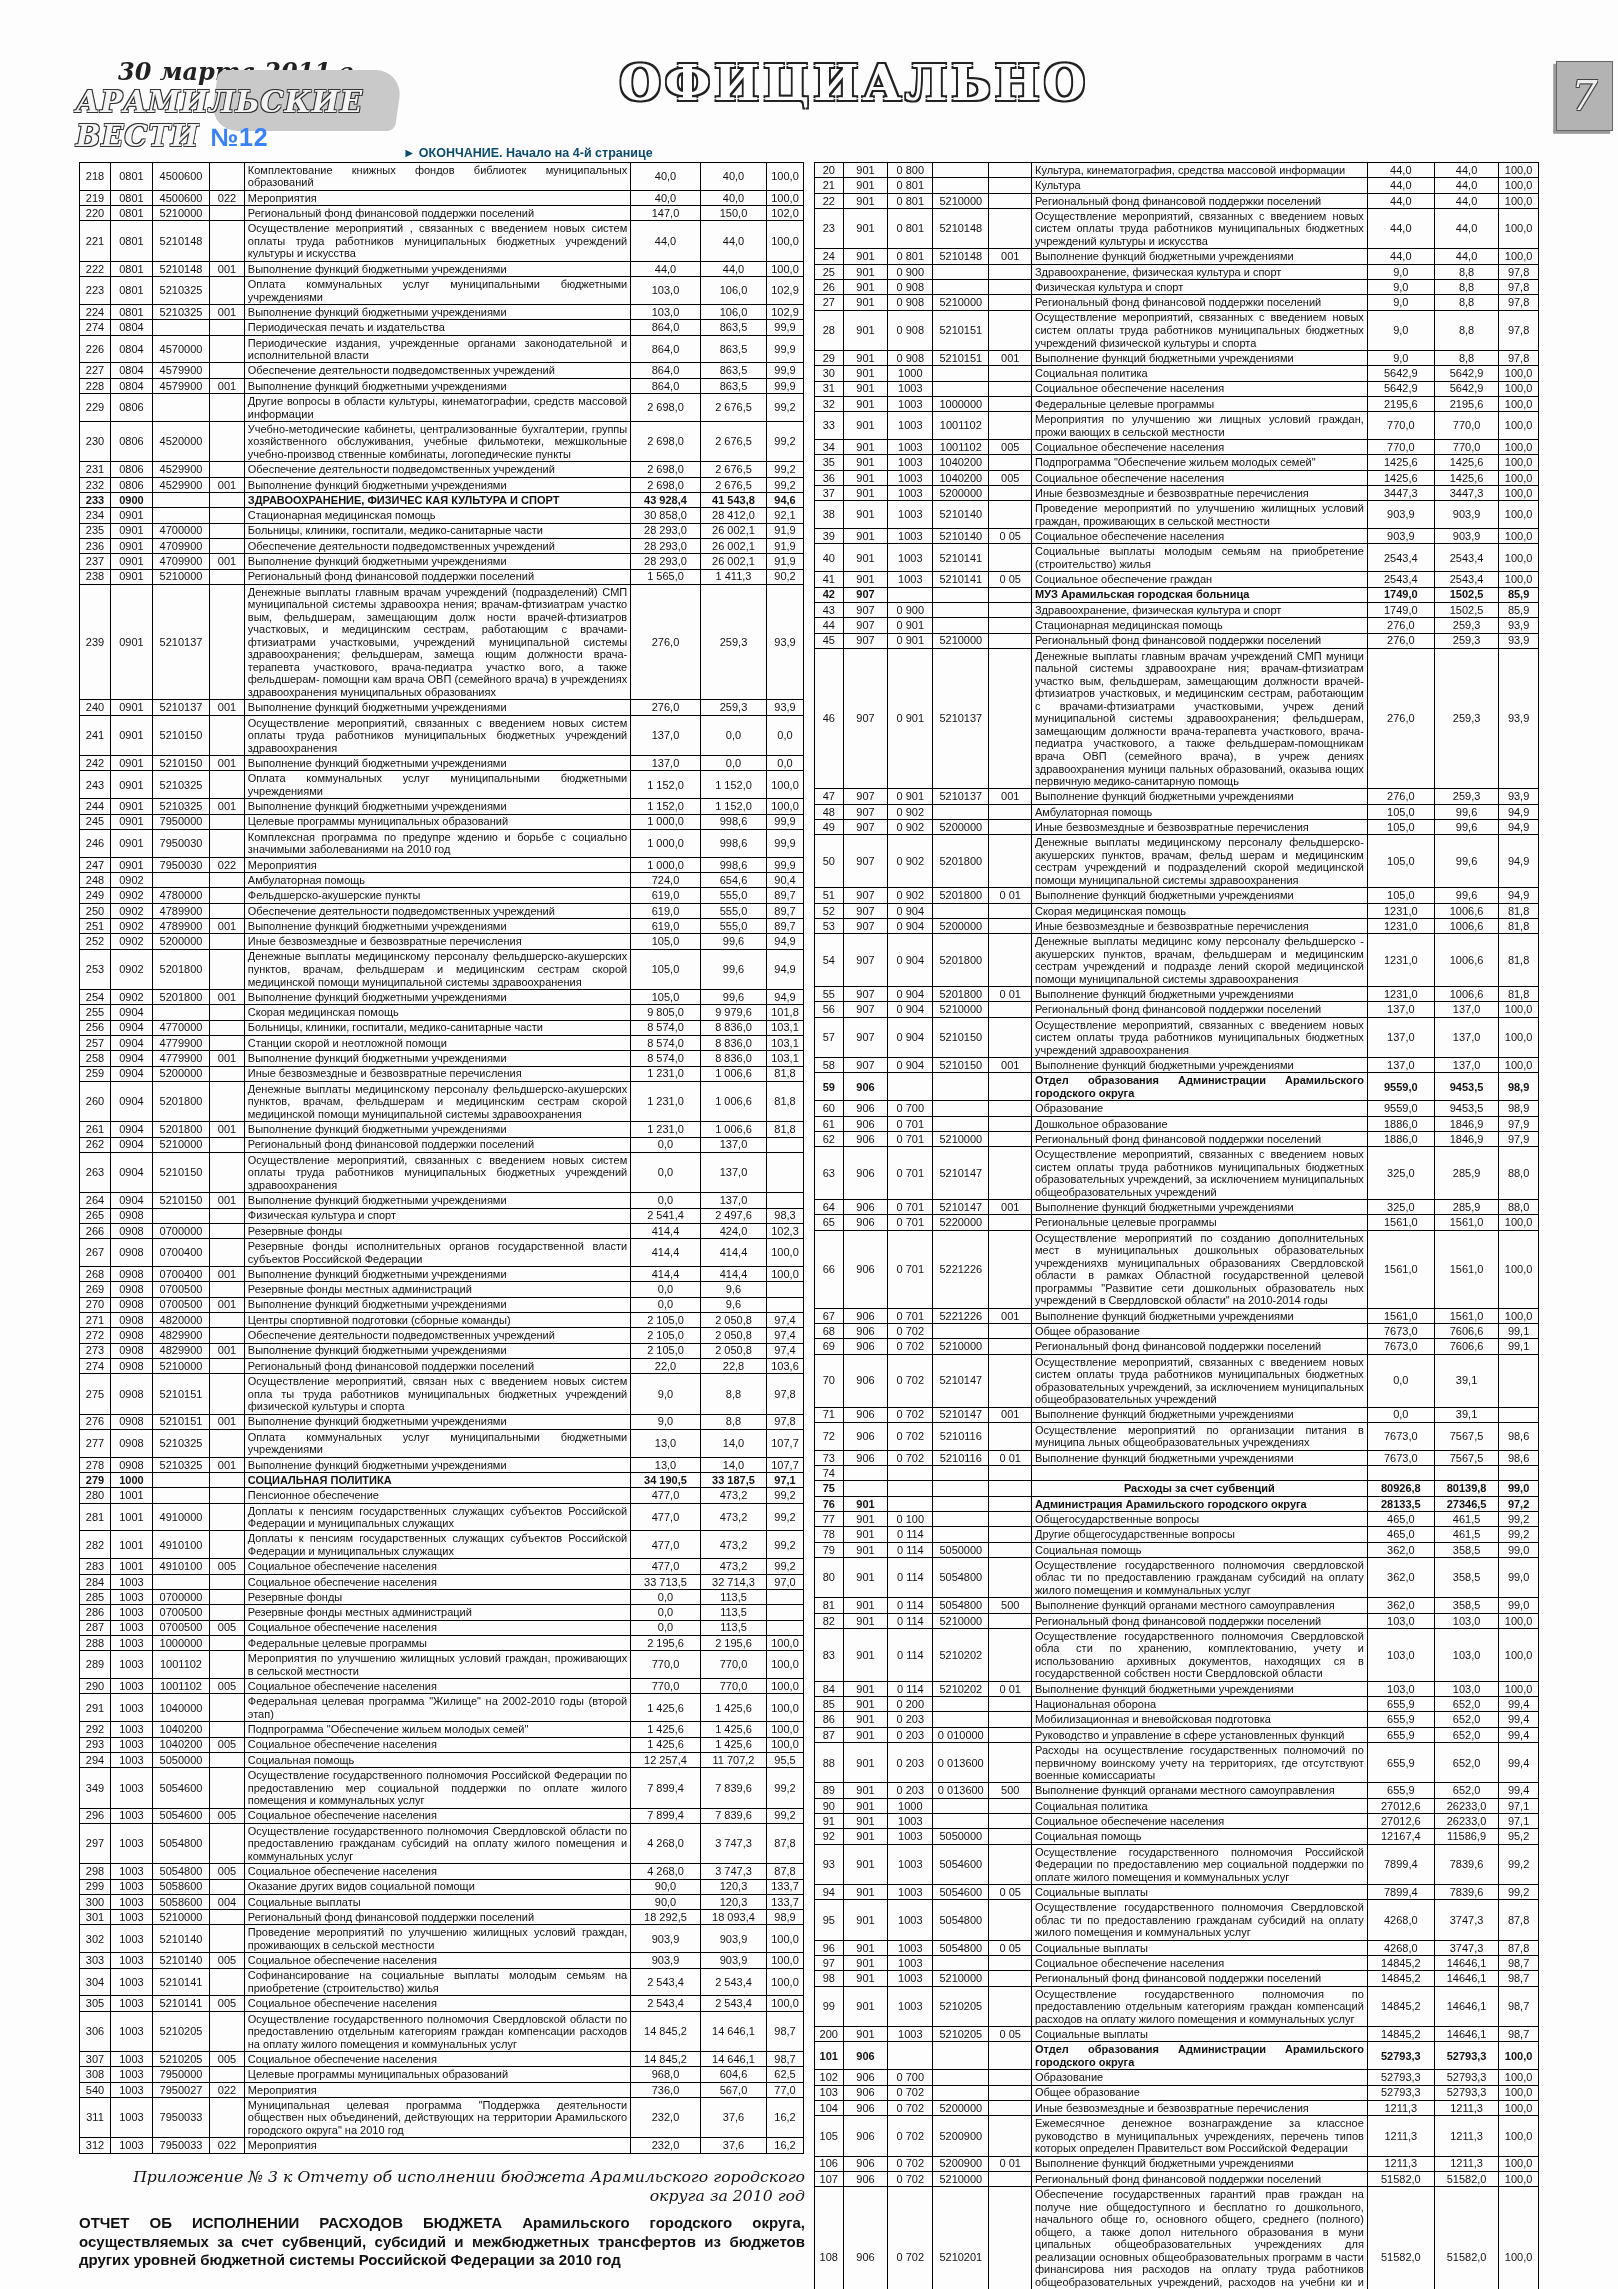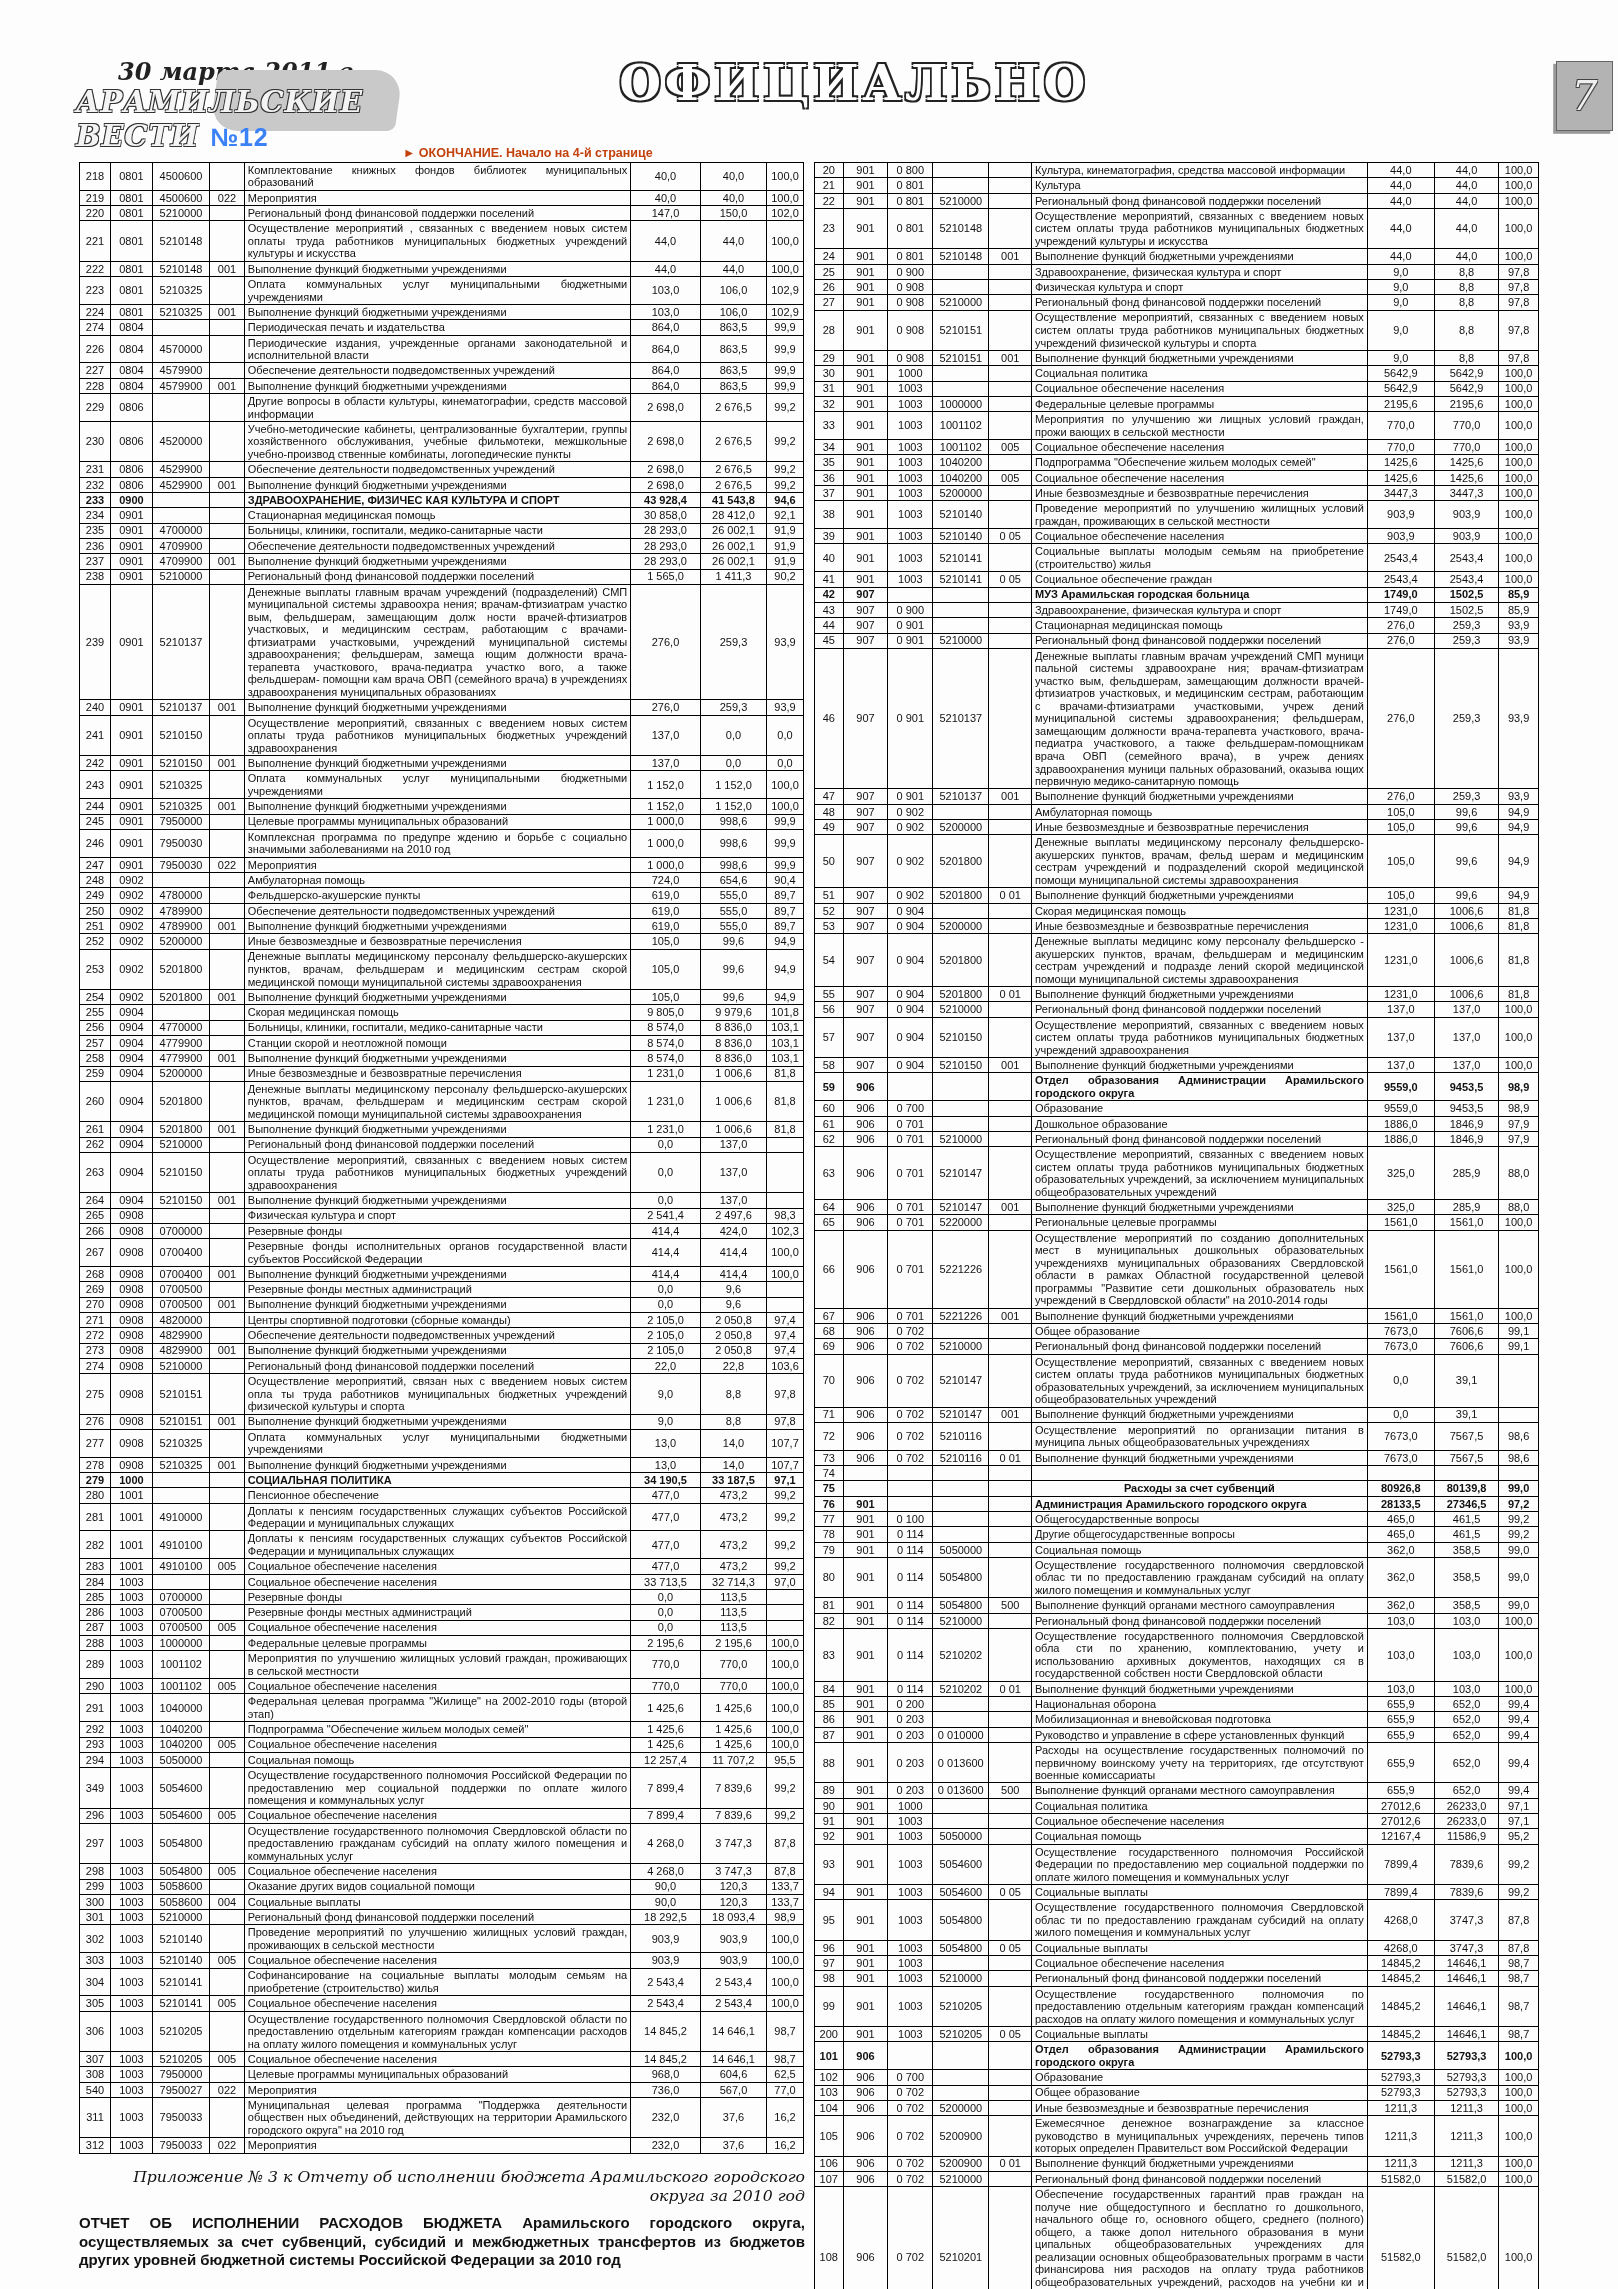--- a/index.html
+++ b/index.html
@@ -8,21 +8,21 @@
   
   .mast-date{position:absolute;left:118px;top:57px;font-family:"DejaVu Serif",serif;
              font-style:italic;font-size:24px;font-weight:bold;color:#222;}
   .logo-wrap{position:absolute;left:76px;top:85px;width:305px;height:57px;}
   .logo-bg{position:absolute;left:138px;top:-14.8px;width:185px;height:61px;background:#c9c9c9;
            border-radius:7.4px 28px 7.4px 28px;transform:skewX(-8deg);}
   .logo-text{position:relative;font-family:"DejaVu Serif",serif;font-style:italic;font-weight:bold;
              font-size:29px;letter-spacing:0.9px;color:#f4f4f4;
              text-shadow:-0.9px -0.9px 0 #333,0.9px -0.9px 0 #333,-0.9px 0.9px 0 #333,0.9px 0.9px 0 #333;}
   .logo-num{font-style:normal;color:#3b82f6;text-shadow:none;font-size:25px;font-family:"Liberation Sans",sans-serif;}
-  .okonchanie{position:absolute;left:403px;top:146px;font-size:12.5px;font-weight:bold;color:#c2410c;}
+  .okonchanie{position:absolute;left:403px;top:146px;font-size:12.5px;font-weight:bold;color:#0c4a6e;}
   .officially{position:absolute;left:572px;top:55px;width:517px;text-align:right;
               font-family:"DejaVu Serif",serif;font-weight:bold;font-size:48px;letter-spacing:3.7px;color:#fff;
               text-shadow:-1.8px -1.8px 0 #222,1.8px -1.8px 0 #222,-1.8px 1.8px 0 #222,1.8px 1.8px 0 #222,0 0 1.8px #222;}
   .pagebox{position:absolute;left:1556px;top:61px;width:55px;height:68px;background:#b3b3b3;
            border:1.8px solid #666;box-shadow:-2.8px 2.8px 0 #999;display:flex;align-items:center;justify-content:center;}
   .pagebox span{font-family:"DejaVu Serif",serif;font-size:41px;font-style:italic;color:#efefef;
                 text-shadow:-0.9px -0.9px 0 #444,0.9px -0.9px 0 #444,-0.9px 0.9px 0 #444,0.9px 0.9px 0 #444;}
   
   .col{position:absolute;top:162px;width:726px;}
   .col-left{left:79px;}

